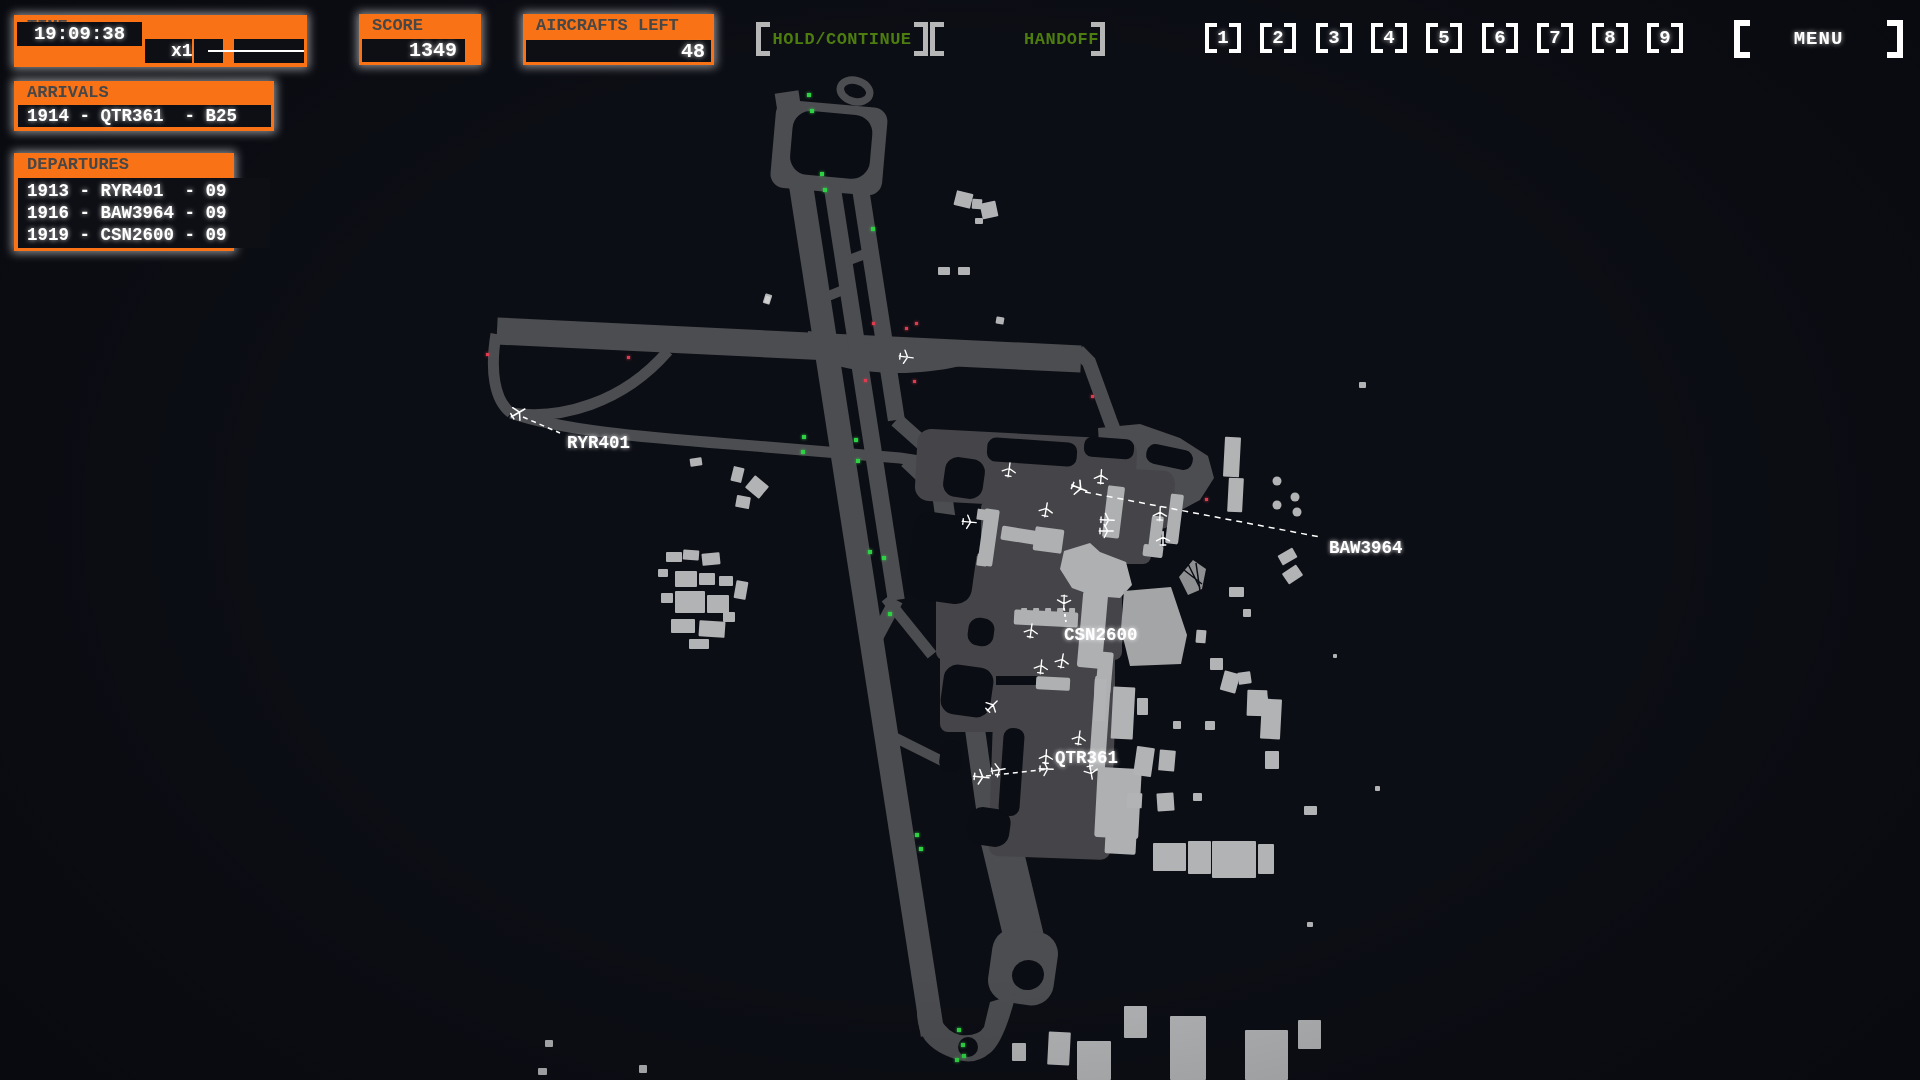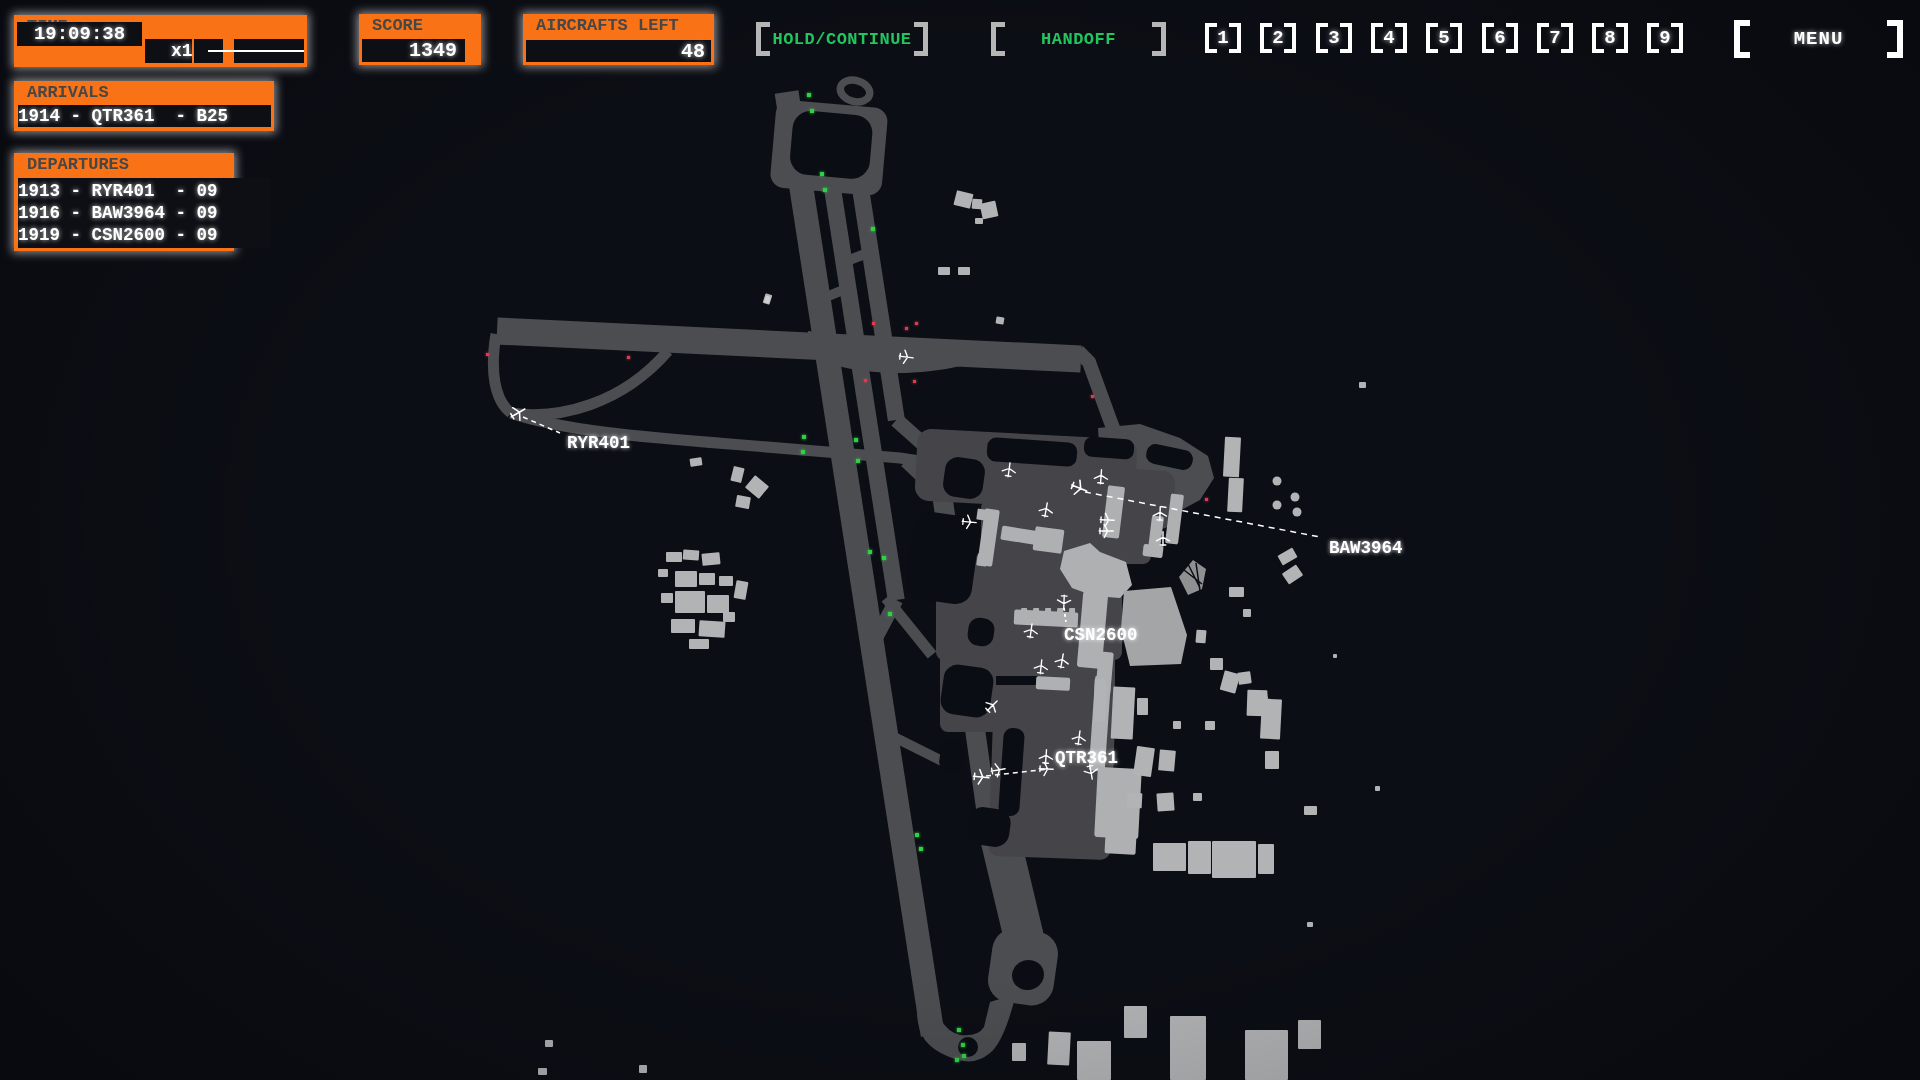--- a/index.html
+++ b/index.html
@@ -5,23 +5,23 @@
 body{font-family:"Liberation Mono",monospace;position:relative;}
 #vig{position:absolute;left:0;top:0;width:100%;height:100%;
  background:radial-gradient(ellipse 1750px 1200px at 50% 48%, rgba(0,0,0,0) 38%, rgba(0,0,0,0.55) 100%);
  pointer-events:none;z-index:5;}
 svg{position:absolute;left:0;top:0;z-index:1;}
 .mlab{font:bold 17.5px "Liberation Mono",monospace;fill:#fff;}
 .panel{position:absolute;background:#f97316;box-shadow:0 0 9px 2px rgba(255,255,255,0.55);z-index:10;}
 .phead{position:absolute;left:13px;top:3px;font:700 17px "Liberation Mono",monospace;color:#474747;letter-spacing:0px;transform:scaleY(0.96);transform-origin:top left;}
 .dbox{position:absolute;background:#0e0f14;display:flex;align-items:center;}
 .dtxt{color:#fff;font-weight:bold;text-shadow:0 0 5px rgba(255,255,255,0.8);width:100%;text-align:center;}
-.rowt{font-size:17.5px;text-align:center;white-space:pre;line-height:22.3px;width:auto;}
+.rowt{font-size:17.5px;text-align:center;padding-left:9px;white-space:pre;line-height:22.3px;width:auto;}
 .btn{position:absolute;z-index:10;display:flex;align-items:center;justify-content:center;}
-.btxt{font:bold 17px "Liberation Mono",monospace;color:#22c55e;letter-spacing:0.5px;}
+.btxt{font:bold 17px "Liberation Mono",monospace;color:#4d7c0f;letter-spacing:0.5px;}
 .ntxt{font:bold 19px "Liberation Mono",monospace;color:#fff;text-shadow:0 0 5px rgba(255,255,255,0.7);}
 .mtxt{font:bold 19px "Liberation Mono",monospace;color:#fff;letter-spacing:1px;text-shadow:0 0 5px rgba(255,255,255,0.7);}
 .gg{filter:drop-shadow(0 0 1.5px #2ed143);}
 .rg{filter:drop-shadow(0 0 1.5px #e03a4e);}
 text.mlab{filter:drop-shadow(0 0 2.2px rgba(255,255,255,0.85));}
 </style></head>
 <body>
 
 <svg width="1920" height="1080" viewBox="0 0 1920 1080">
 <defs>
@@ -375,21 +375,21 @@
 <span class="dtxt rowt">1919 - CSN2600 - 09</span>
 </div>
 </div>
 
 <div class="btn" style="left:756px;top:22px;width:172px;height:34px;">
     <div style="position:absolute;left:0px;top:0px;width:9px;height:24px;border-left:5px solid #b6b6b6;border-top:5px solid #b6b6b6;border-bottom:5px solid #b6b6b6;"></div>
     <div style="position:absolute;left:158px;top:0px;width:9px;height:24px;border-right:5px solid #b6b6b6;border-top:5px solid #b6b6b6;border-bottom:5px solid #b6b6b6;"></div>
     <span class="btxt">HOLD/CONTINUE</span>
   </div>
 
-<div class="btn" style="left:991px;top:22px;width:175px;height:34px;">
+<div class="btn" style="left:930px;top:22px;width:175px;height:34px;padding-left:44px;">
     <div style="position:absolute;left:0px;top:0px;width:9px;height:24px;border-left:5px solid #b6b6b6;border-top:5px solid #b6b6b6;border-bottom:5px solid #b6b6b6;"></div>
     <div style="position:absolute;left:161px;top:0px;width:9px;height:24px;border-right:5px solid #b6b6b6;border-top:5px solid #b6b6b6;border-bottom:5px solid #b6b6b6;"></div>
     <span class="btxt">HANDOFF</span>
   </div>
 
 <div class="btn" style="left:1205px;top:23px;width:36px;height:30px;">
     <div style="position:absolute;left:0px;top:0px;width:8px;height:22px;border-left:4px solid #fff;border-top:4px solid #fff;border-bottom:4px solid #fff;"></div>
     <div style="position:absolute;left:24px;top:0px;width:8px;height:22px;border-right:4px solid #fff;border-top:4px solid #fff;border-bottom:4px solid #fff;"></div>
     <span class="ntxt">1</span>
   </div>

